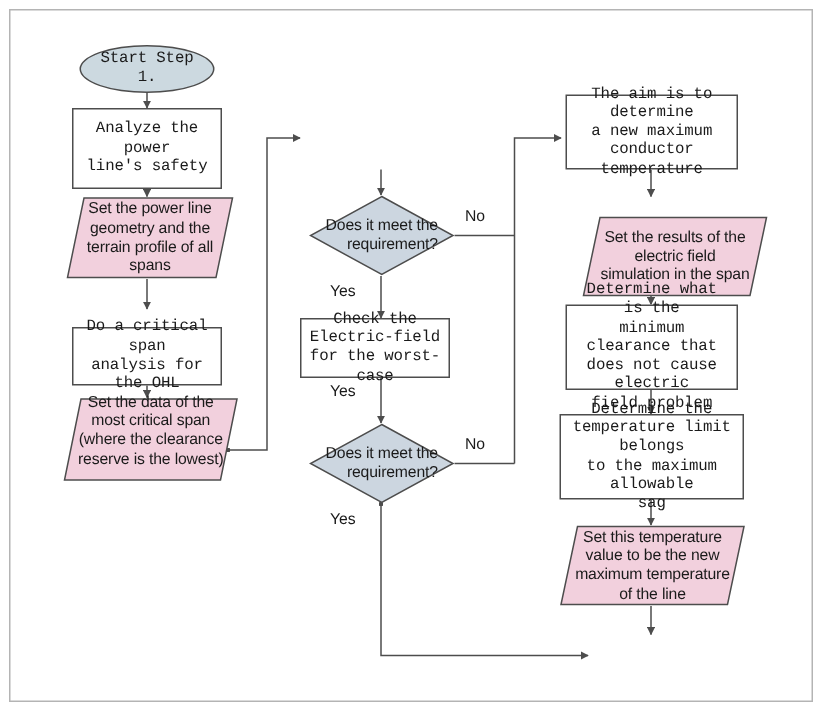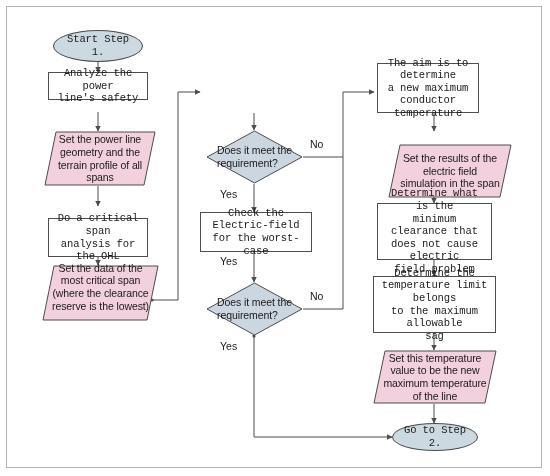--- a/index.html
+++ b/index.html
@@ -98,21 +98,21 @@
   }
   .dec-label {
     position: absolute;
     left: 0;
     top: 0;
     width: 100%;
     height: 100%;
     display: flex;
     align-items: center;
     justify-content: center;
-    text-align: left;
+    text-align: right;
     font-size: 10.5px;
     line-height: 12.6px;
     color: #1a1a1a;
     letter-spacing: -0.1px;
     white-space: pre-line;
     padding: 0 10px;
     box-sizing: border-box;
   }
   .edge-label {
     position: absolute;
@@ -164,21 +164,21 @@
       <path d="M 434 260 L 434 276" marker-end="url(#arrow)"></path>
       <path d="M 434 333 L 434 350" marker-end="url(#arrow)"></path>
       <path d="M 434 404 L 434 423" marker-end="url(#arrow)"></path>
     </g>
   </svg>
 
   <div class="node term" style="left:53px; top:30px; width:90px; height:32px;">
     <span class="txt">Start Step 1.</span>
   </div>
 
-  <div class="node proc" style="left:48px; top:72px; width:100px; height:28px;">
+  <div class="node proc" style="left:48px; top:72px; width:100px; height:54px;">
     <span class="txt">Analyze the power
 line's safety</span>
   </div>
 
   <div class="data-wrap" style="left:44px; top:131px; width:112px; height:55px;">
     <svg width="112" height="55" viewBox="0 0 112 55" xmlns="http://www.w3.org/2000/svg">
       <polygon points="12,1 111,1 100,54 1,54" fill="#f2d0dd" stroke="#4d4d4d" stroke-width="1"></polygon>
     </svg>
     <div class="data-label">Set the power line
 geometry and the
@@ -203,34 +203,34 @@
 
 
   <div class="dec-wrap" style="left:206px; top:130px; width:97px; height:54px;">
     <svg width="97" height="54" viewBox="0 0 97 54" xmlns="http://www.w3.org/2000/svg">
       <polygon points="48.5,1 96,27 48.5,53 1,27" fill="#ccd6e0" stroke="#4d4d4d" stroke-width="1"></polygon>
     </svg>
     <div class="dec-label">Does it meet the
 requirement?</div>
   </div>
 
-  <div class="node proc" style="left:200px; top:212px; width:112px; height:40px;">
+  <div class="node proc" style="left:200px; top:212px; width:100px; height:40px;">
     <span class="txt">Check the Electric-field
 for the worst-case</span>
   </div>
 
   <div class="dec-wrap" style="left:206px; top:282px; width:97px; height:54px;">
     <svg width="97" height="54" viewBox="0 0 97 54" xmlns="http://www.w3.org/2000/svg">
       <polygon points="48.5,1 96,27 48.5,53 1,27" fill="#ccd6e0" stroke="#4d4d4d" stroke-width="1"></polygon>
     </svg>
     <div class="dec-label">Does it meet the
 requirement?</div>
   </div>
 
-  <div class="node proc" style="left:377px; top:63px; width:102px; height:50px;">
+  <div class="node proc" style="left:377px; top:63px; width:115px; height:50px;">
     <span class="txt">The aim is to determine
 a new maximum
 conductor temperature</span>
   </div>
 
   <div class="data-wrap" style="left:388px; top:131px; width:124px; height:54px;margin-top:13px;">
     <svg width="124" height="54" viewBox="0 0 124 54" xmlns="http://www.w3.org/2000/svg">
       <polygon points="12,1 123,1 112,53 1,53" fill="#f2d0dd" stroke="#4d4d4d" stroke-width="1"></polygon>
     </svg>
     <div class="data-label" style="padding:0 10px;">Set the results of the
@@ -255,23 +255,20 @@
   <div class="data-wrap" style="left:373px; top:350px; width:124px; height:54px;">
     <svg width="124" height="54" viewBox="0 0 124 54" xmlns="http://www.w3.org/2000/svg">
       <polygon points="12,1 123,1 112,53 1,53" fill="#f2d0dd" stroke="#4d4d4d" stroke-width="1"></polygon>
     </svg>
     <div class="data-label" style="padding:0 9px;">Set this temperature
 value to be the new
 maximum temperature
 of the line</div>
   </div>
 
-  <div class="node term" style="left:392px; top:423px; width:86px; height:28px;">
-    <span class="txt">Go to Step 2.</span>
-  </div>
 
   <div class="edge-label" style="left:310px; top:138px;">No</div>
   <div class="edge-label" style="left:220px; top:188px;">Yes</div>
   <div class="edge-label" style="left:310px; top:290px;">No</div>
   <div class="edge-label" style="left:220px; top:340px;">Yes</div>
   <div class="edge-label" style="left:220px; top:255px;">Yes</div>
 
 </div>
 
 </body></html>

